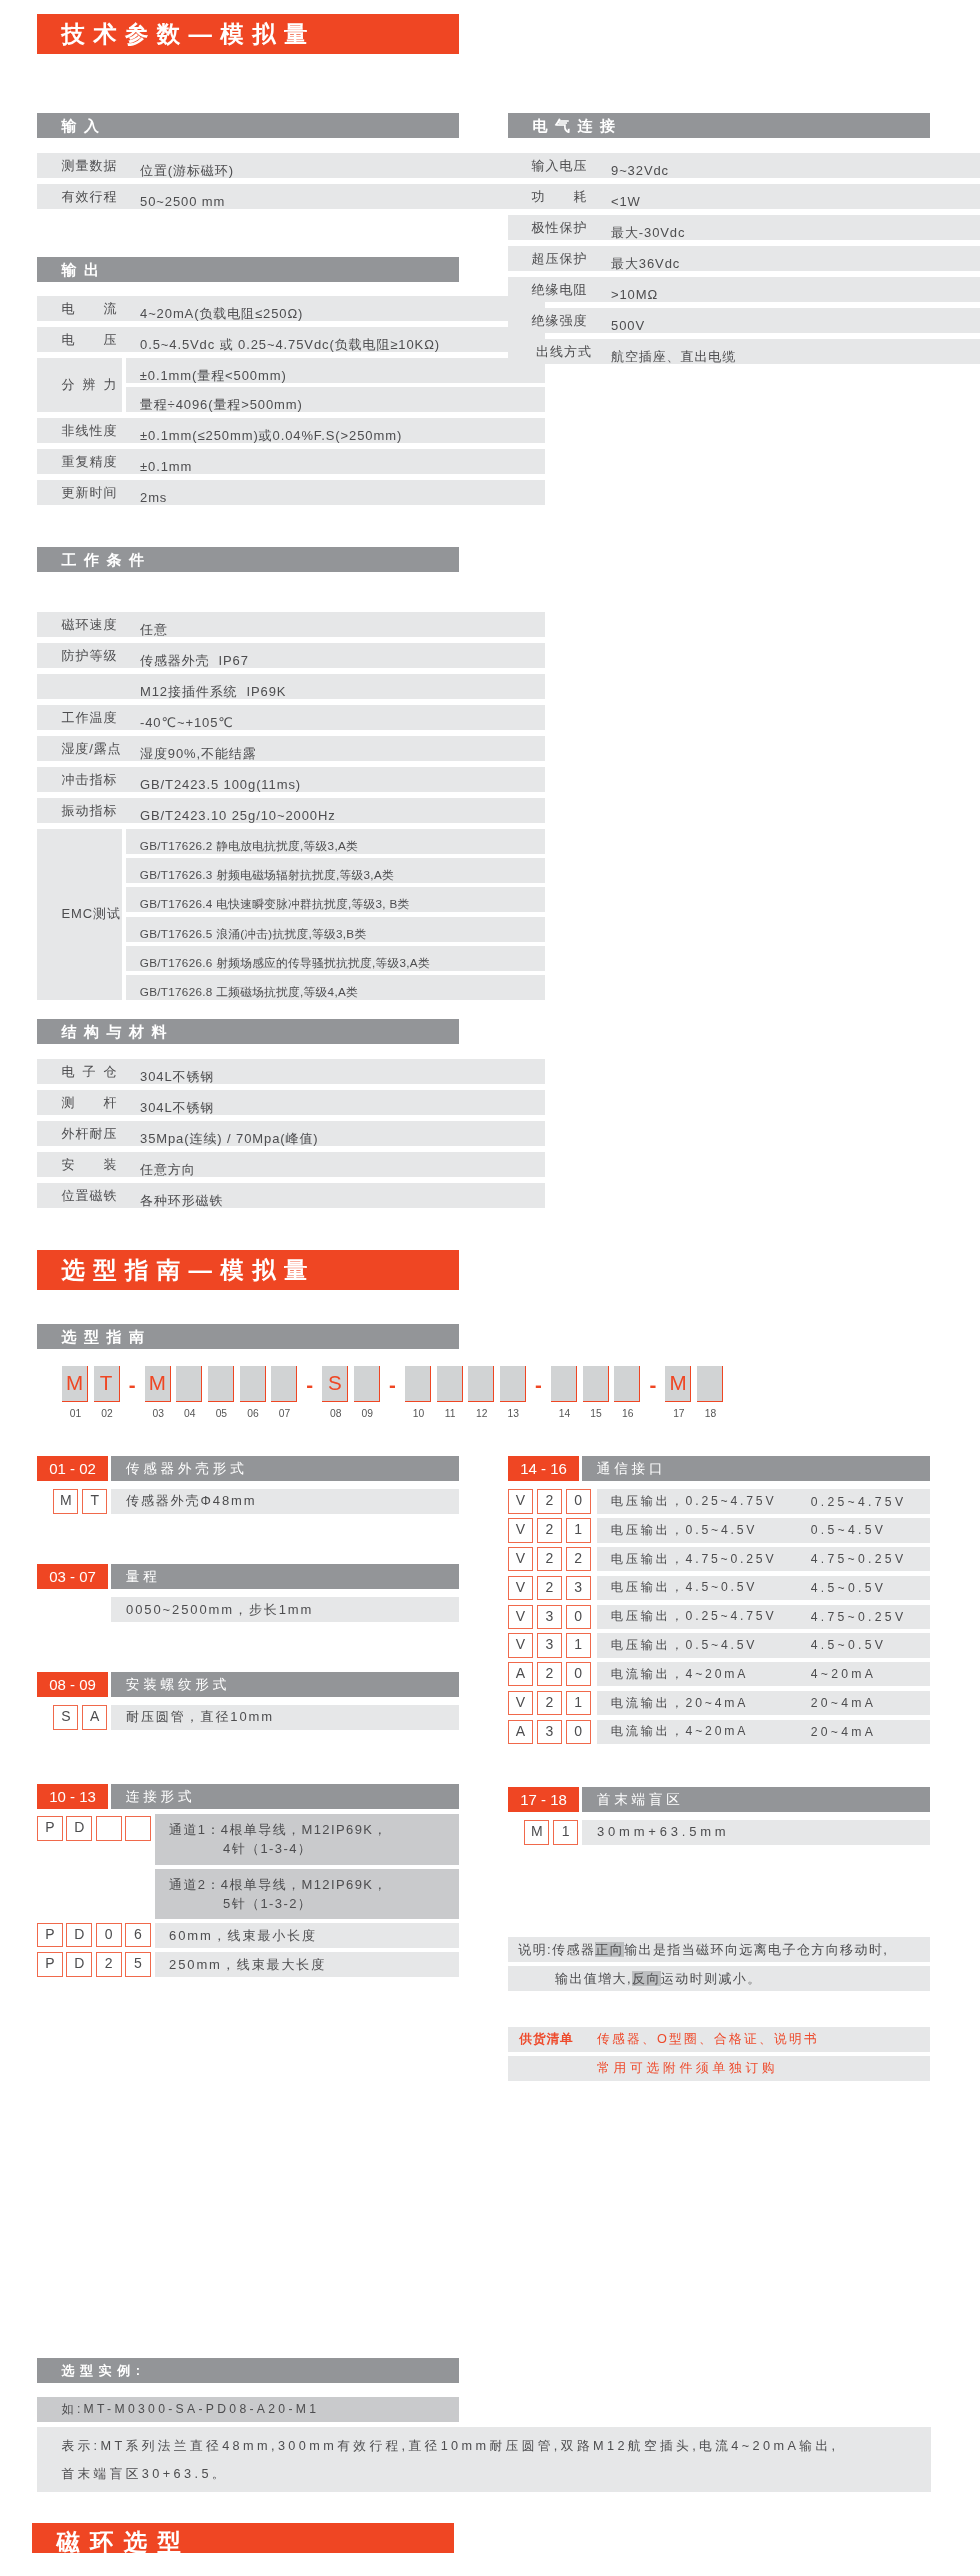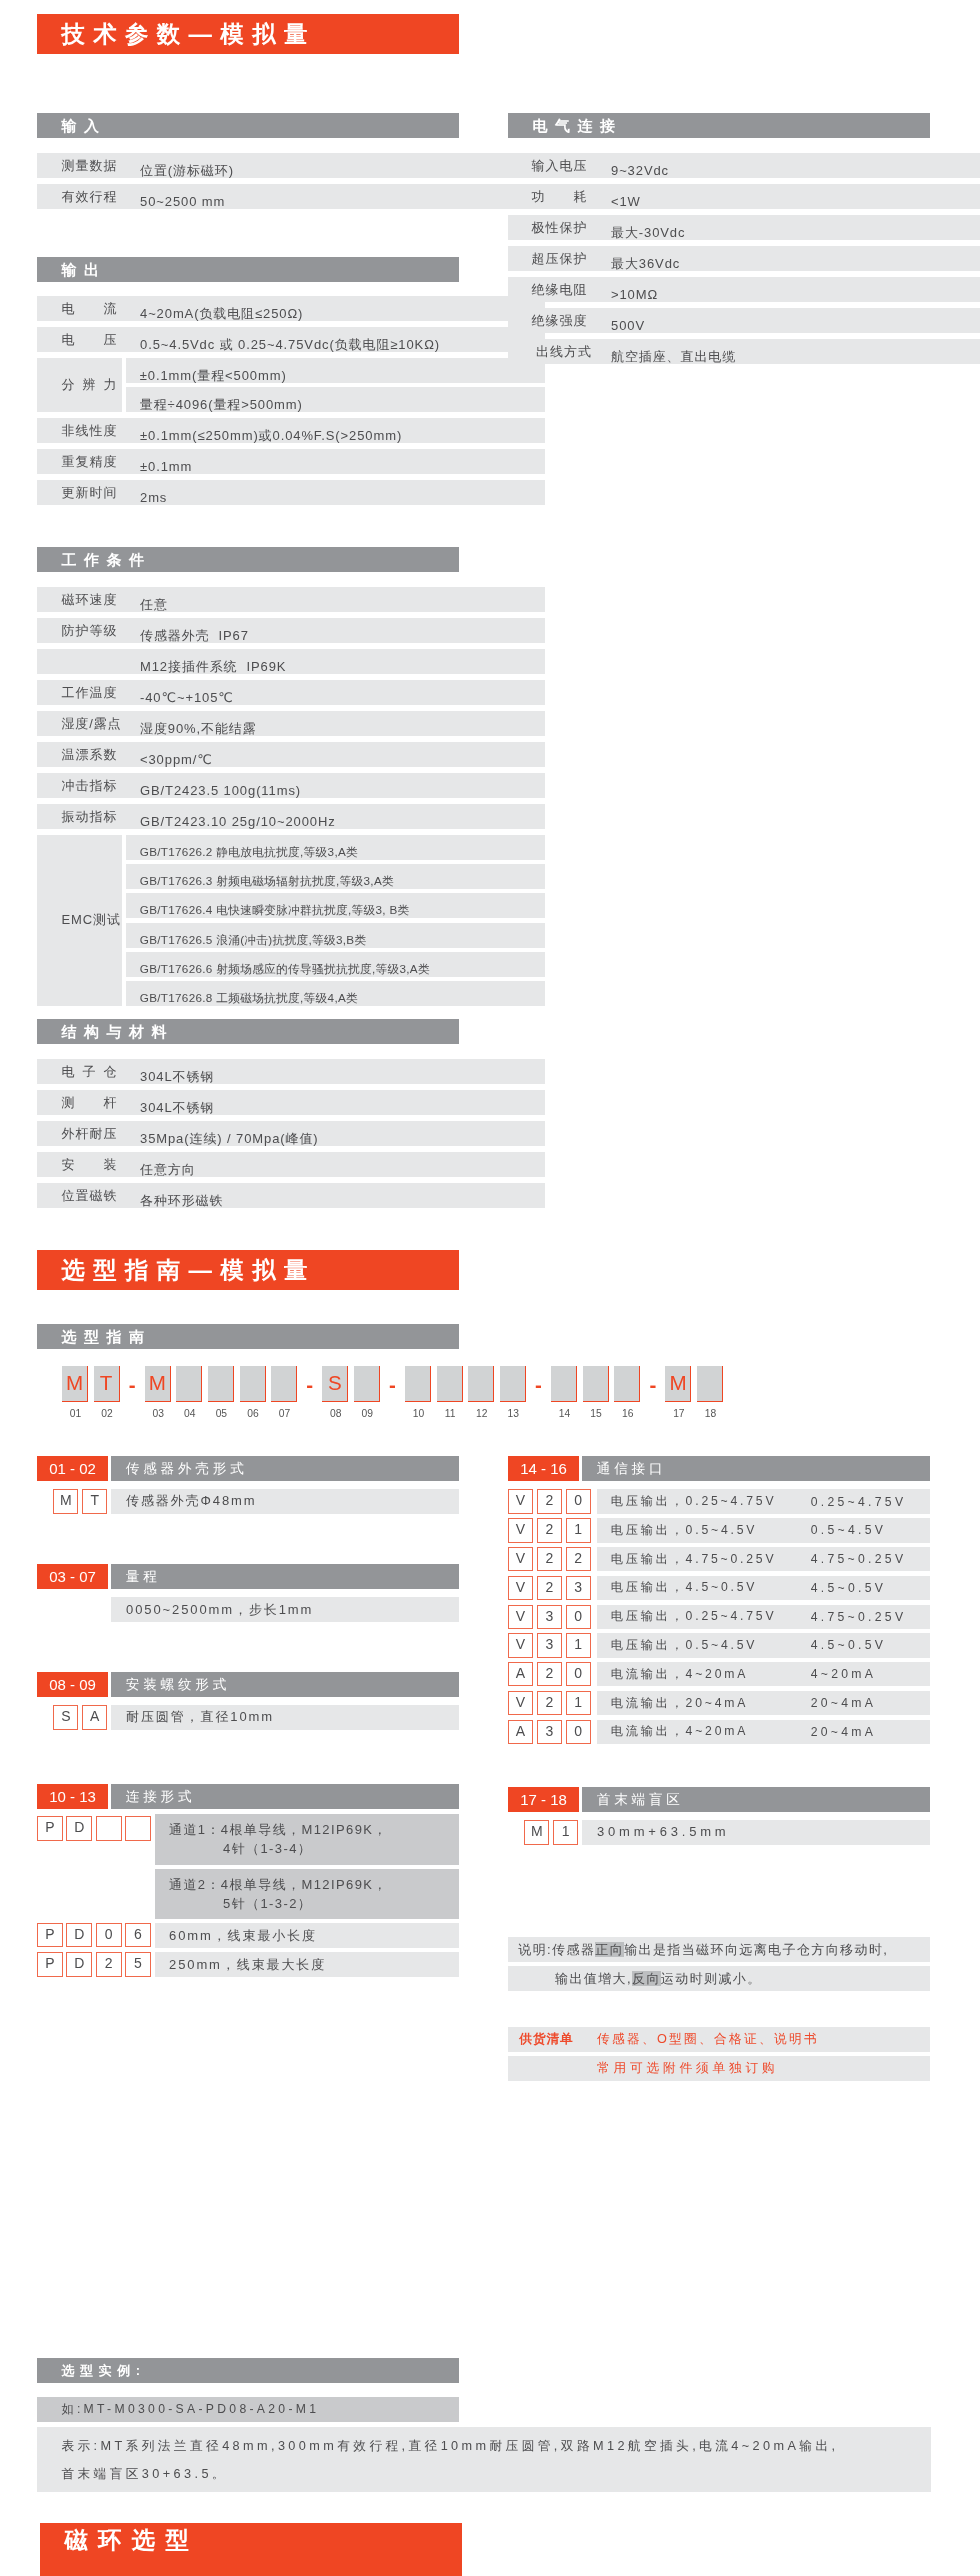--- a/index.html
+++ b/index.html
@@ -124,44 +124,40 @@
       <div class="lbl"><span>重复精度</span></div>
       <div class="val">±0.1mm</div>
     </div>
     <div class="row">
       <div class="lbl"><span>更新时间</span></div>
       <div class="val">2ms</div>
     </div>
   </div>
 
   <div class="abs sec-head" style="top:547px;left:37px;">工作条件</div>
-  <div class="abs rows" style="top:587px;left:37px;">
+  <div class="abs rows" style="top:612px;left:37px;">
     <div class="row">
       <div class="lbl"><span>磁环速度</span></div>
       <div class="val">任意</div>
     </div>
     <div class="row">
       <div class="lbl"><span>防护等级</span></div>
       <div class="val" style="white-space:pre">传感器外壳  IP67</div>
     </div>
     <div class="row">
       <div class="lbl"><span></span></div>
       <div class="val" style="white-space:pre">M12接插件系统  IP69K</div>
     </div>
     <div class="row">
       <div class="lbl"><span>工作温度</span></div>
       <div class="val">-40℃~+105℃</div>
     </div>
     <div class="row">
       <div class="lbl"><span>湿度/露点</span></div>
       <div class="val">湿度90%,不能结露</div>
-    </div>
-    <div class="row">
-      <div class="lbl"><span>温漂系数</span></div>
-      <div class="val">&lt;30ppm/℃</div>
     </div>
     <div class="row">
       <div class="lbl"><span>冲击指标</span></div>
       <div class="val">GB/T2423.5 100g(11ms)</div>
     </div>
     <div class="row">
       <div class="lbl"><span>振动指标</span></div>
       <div class="val">GB/T2423.10 25g/10~2000Hz</div>
     </div>
     <div class="group emc">
@@ -563,16 +559,16 @@
     <span class="sval" style="letter-spacing:3.8px;">常用可选附件须单独订购</span>
   </div>
 
   <div class="abs ex-head" style="top:2358px;left:37px;">选型实例:</div>
   <div class="abs ex-code" style="top:2397px;left:37px;">如:MT-M0300-SA-PD08-A20-M1</div>
   <div class="abs ex-desc" style="top:2427px;left:37px;">
     <div>表示:MT系列法兰直径48mm,300mm有效行程,直径10mm耐压圆管,双路M12航空插头,电流4~20mA输出,</div>
     <div>首末端盲区30+63.5。</div>
   </div>
 
-  <div class="abs orange-bar" style="top:2523px;left:40px;height:54px;line-height:39px;letter-spacing:10.3px;font-family:Liberation Mono, monospace;">磁环选型</div>
+  <div class="abs orange-bar" style="top:2523px;left:32px;height:30px;line-height:39px;letter-spacing:10.3px;">磁环选型</div>
 
 </div>
 
 
 </body></html>

